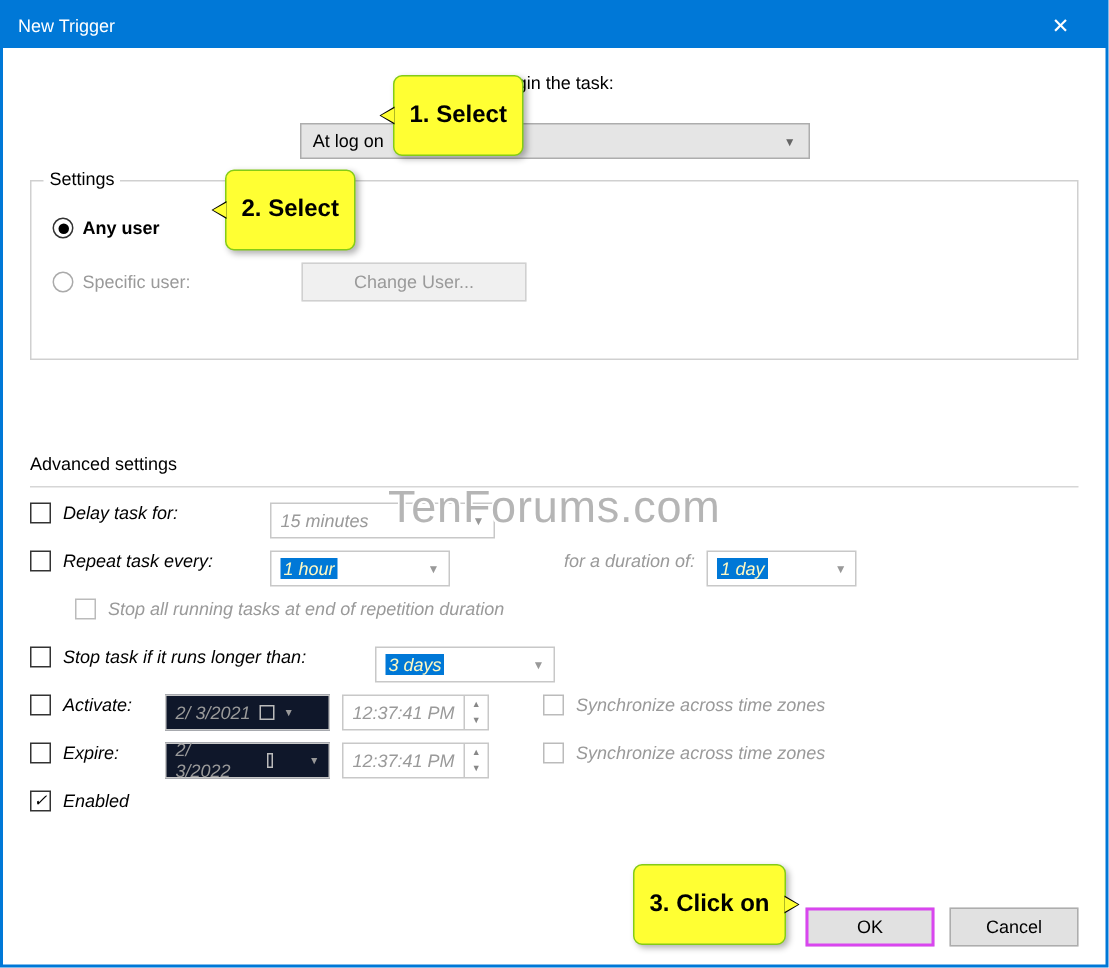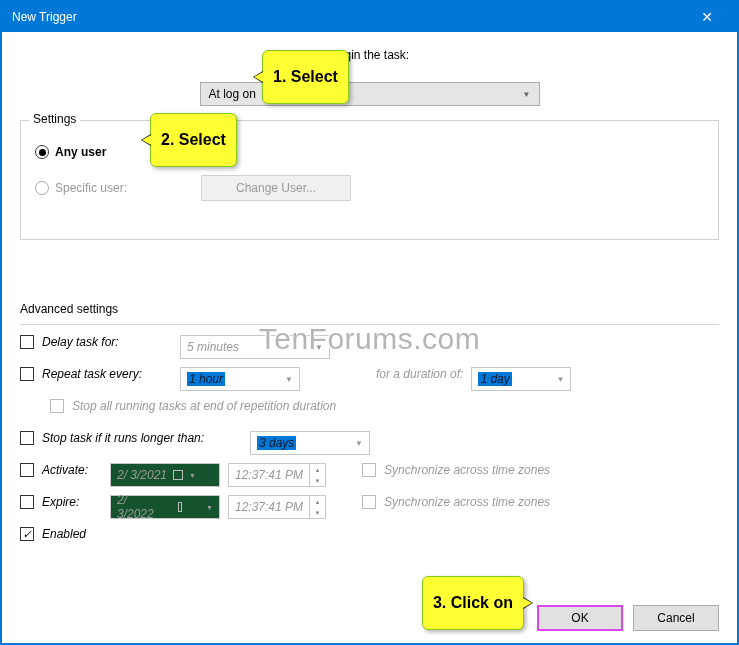--- a/index.html
+++ b/index.html
@@ -25,22 +25,22 @@
 .btn.primary { border: 2px solid #d946ef; background: #e1e1e1; }
 .adv-title { margin-top: 62px; margin-bottom: 8px; }
 .divider { border-top: 1px solid #d6d6d6; margin: 4px 0 10px 0; }
 .chk { width: 14px; height: 14px; border: 1px solid #333; background: #fff; display: inline-flex; align-items: center; justify-content: center; }
 .chk.disabled { border-color: #bbb; }
 .chk.checked::after { content: "✓"; font-size: 11px; line-height: 11px; color: #000; }
 .adv-row { display: flex; align-items: flex-start; gap: 8px; margin: 6px 0; min-height: 26px; font-style: italic; }
 .combo-sm { display: inline-flex; align-items: center; border: 1px solid #c8c8c8; background: #fff; height: 24px; padding: 0 6px; justify-content: space-between; color: #9a9a9a; }
 .combo-sm .val { color: #9a9a9a; }
 .combo-sm .caret { font-size: 8px; color: #999; }
-.sel-blue { background: #0078d7; color: #0f172a; padding: 0 2px; display: inline-block; }
-.date-input { display: inline-flex; align-items: center; border: 1px solid #c8c8c8; background: #14532d; height: 24px; padding: 0 6px; color: #9a9a9a; gap: 6px; }
+.sel-blue { background: #0078d7; color: #fef9c3; padding: 0 2px; display: inline-block; }
+.date-input { display: inline-flex; align-items: center; border: 1px solid #c8c8c8; background: #0f172a; height: 24px; padding: 0 6px; color: #9a9a9a; gap: 6px; }
 .date-input .box { width: 10px; height: 10px; border: 1px solid #bbb; }
 .spin { display: inline-flex; border: 1px solid #c8c8c8; height: 24px; }
 .spin .val { padding: 0 6px; display: flex; align-items: center; color: #9a9a9a; }
 .spin .arrows { display: flex; flex-direction: column; border-left: 1px solid #c8c8c8; width: 16px; }
 .spin .arrows div { flex: 1; display: flex; align-items: center; justify-content: center; font-size: 6px; color: #888; }
 .footer { position: absolute; bottom: 12px; right: 18px; display: flex; gap: 10px; }
 .callout { position: absolute; background: #ffff33; border: 1px solid #84cc16; border-radius: 6px; padding: 17px 10px; font-size: 16px; font-weight: bold; display: flex; align-items: center; box-shadow: 2px 2px 4px rgba(0,0,0,0.3); }
 .callout::after { content: ""; position: absolute; width: 0; height: 0; }
 .callout.left-arrow::before { content: ""; position: absolute; left: -16px; top: 50%; margin-top: -6px; border: 6px solid transparent; border-right: 10px solid #000; }
 .callout.left-arrow::after { content: ""; position: absolute; left: -14px; top: 50%; margin-top: -5px; border: 5px solid transparent; border-right: 9px solid #ffff33; }
@@ -83,21 +83,21 @@
     </div>
   </div>
 
   <div class="adv-title">Advanced settings</div>
   <div class="divider"></div>
 
   <div class="adv-row">
     <span class="chk"></span>
     <span style="width:130px;">Delay task for:</span>
     <div class="combo-sm" style="width:150px;">
-      <span class="val">5 minutes</span>
+      <span class="val">15 minutes</span>
       <span class="caret">▼</span>
     </div>
   </div>
 
   <div class="adv-row">
     <span class="chk"></span>
     <span style="width:130px;">Repeat task every:</span>
     <div class="combo-sm" style="width:120px;">
       <span class="sel-blue">1 hour</span>
       <span class="caret">▼</span>

